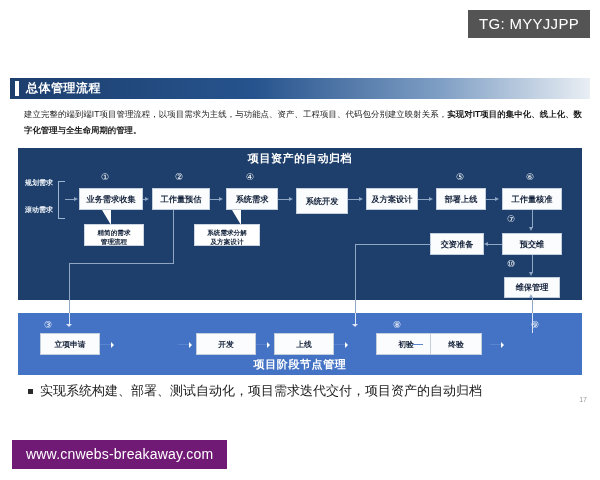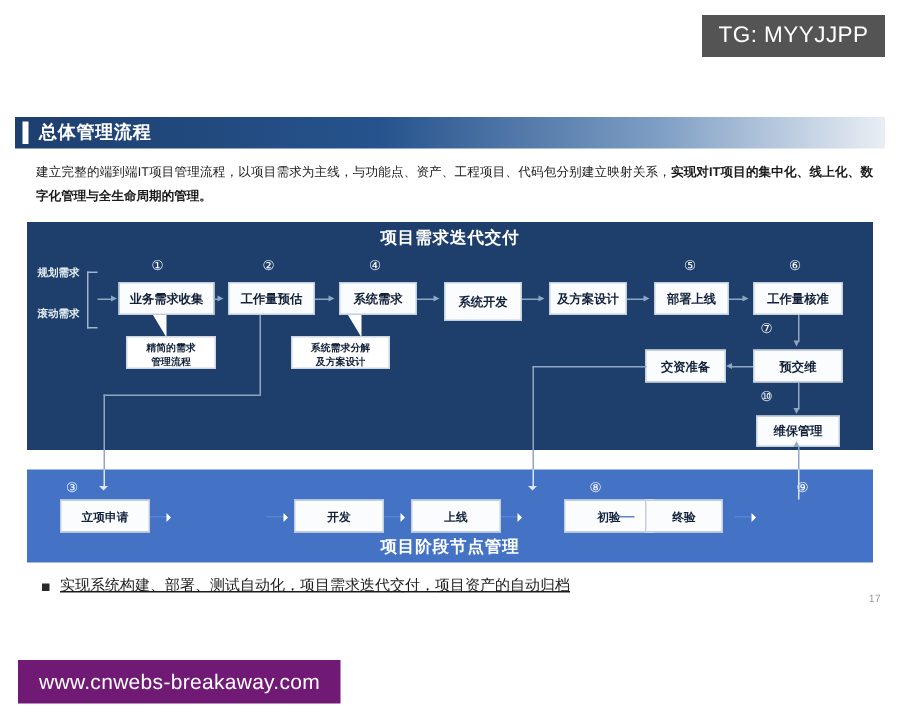--- a/index.html
+++ b/index.html
@@ -108,21 +108,21 @@
   .arrow.up{border-width:0 2.6px 4px 2.6px;border-color:transparent transparent #8fa7c4 transparent;}
   .arrow.rb{border-color:transparent transparent transparent #ffffff;}
   .arrow.db{border-color:#dce6f7 transparent transparent transparent;}
 
   
   .bullet-row{
     position:absolute;left:28px;top:385px;width:540px;
     display:flex;align-items:flex-start;gap:7px;
   }
   .bullet-sq{width:5px;height:5px;background:#2a2a2a;margin-top:4px;flex:none;}
-  .bullet-tx{font-size:10px;line-height:12px;color:#1a1a1a;text-decoration:underline;}
+  .bullet-tx{font-size:13px;line-height:12px;color:#1a1a1a;}
 
   
   .pageno{
     position:absolute;right:13px;top:396px;color:#9a9a9a;font-size:7px;
   }
 
   
   .url-chip{
     position:absolute;left:12px;top:440px;
     background:#701a75;color:#ffffff;
@@ -138,21 +138,21 @@
 <div class="slide-header">
   <div class="accent"></div>
   <div class="htxt">总体管理流程</div>
 </div>
 
 <div class="intro">
   <span>建立完整的端到端IT项目管理流程，以项目需求为主线，与功能点、资产、工程项目、代码包分别建立映射关系，</span><b>实现对IT项目的集中化、线上化、数字化管理与全生命周期的管理。</b>
 </div>
 
 <div class="panel-top">
-  <div class="panel-top-title">项目需求迭代交付</div>
+  <div class="panel-top-title">项目资产的自动归档</div>
 
   <div class="side-label" style="left:4px;top:30px;width:34px;">规划需求</div>
   <div class="side-label" style="left:4px;top:57px;width:34px;">滚动需求</div>
   <div class="brace" style="left:40px;top:33px;width:7px;height:38px;"></div>
   <div class="ln h" style="left:47px;top:51px;width:9px;"></div>
   <div class="arrow right" style="left:56px;top:48.5px;"></div>
 
   <div class="stepnum" style="left:83px;top:25px;">①</div>
   <div class="node" style="left:61px;top:40px;width:64px;height:22px;">业务需求收集</div>
   <div class="arrow right" style="left:127px;top:48.5px;"></div>

